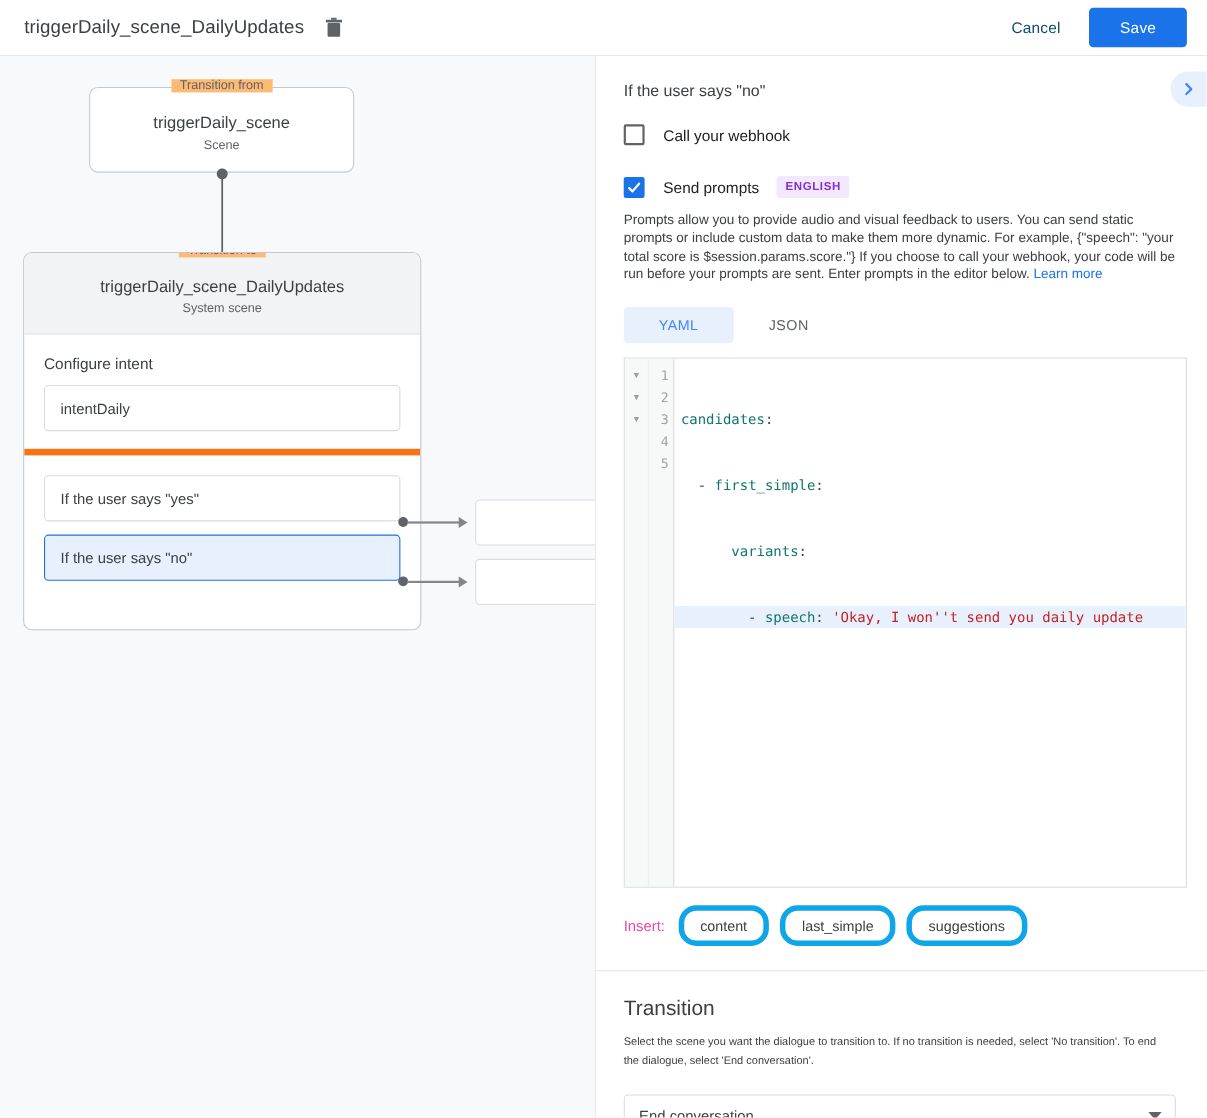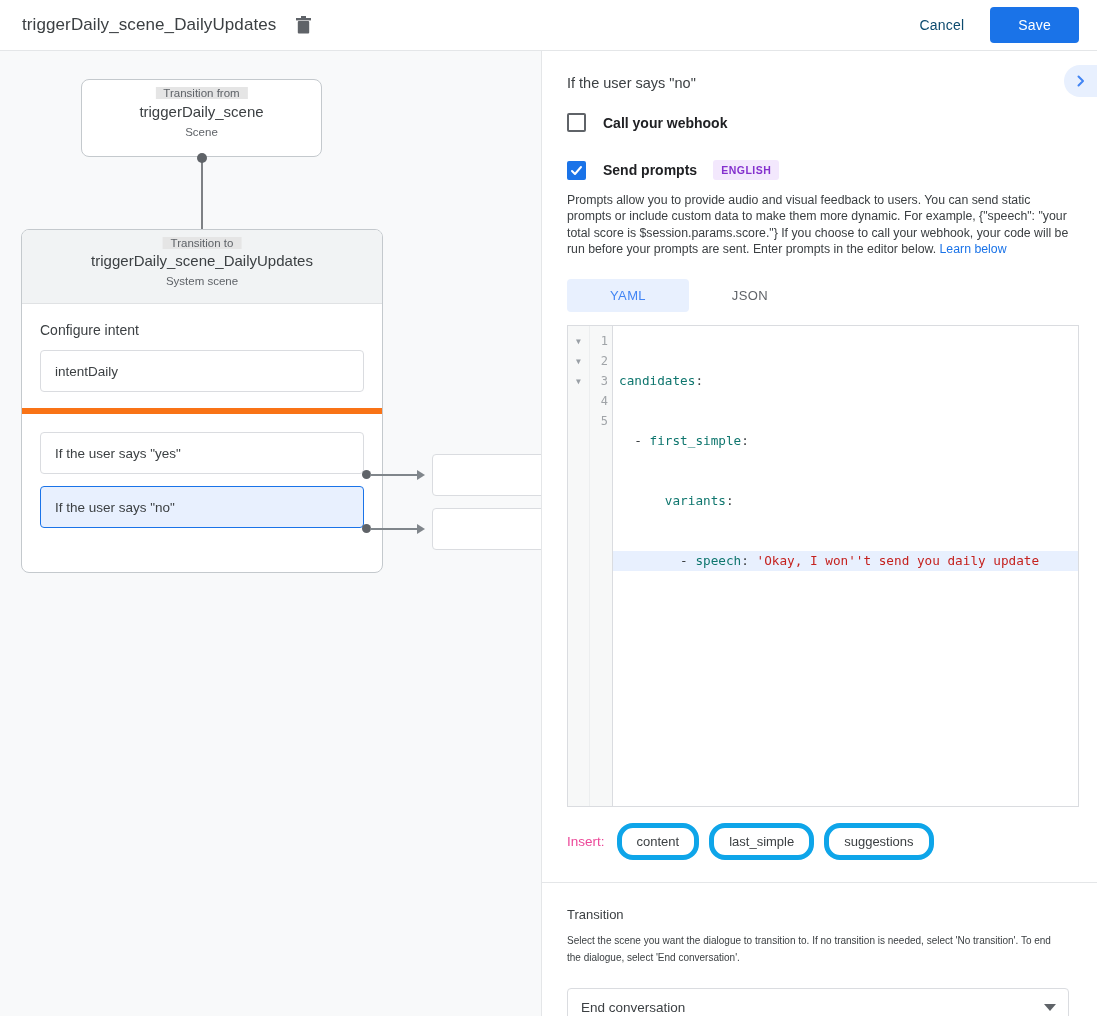--- a/index.html
+++ b/index.html
@@ -61,25 +61,24 @@
   }
 
   .fieldset {
     position: absolute;
     border: 1px solid #c4c9cd;
     border-radius: 8px;
   }
   .fieldset > legend {
     position: absolute;
     top: -8px; left: 50%; transform: translateX(-50%);
-    background: #e5e5e5;
+    background: #fdba74;
     padding: 0 8px;
     font-size: 11.5px; color: #5f6368;
     white-space: nowrap;
-    margin-top: 15px;
   }
 
   
   #transition-from-card {
     top: 28px; left: 81px; width: 241px; height: 78px;
     background: #ffffff;
   }
   #transition-from-card .node-title {
     text-align: center; margin-top: 23px;
     font-size: 15px; color: #3c4043;
@@ -174,42 +173,42 @@
   #prompts-row { margin-top: 28px; }
 
   .cb {
     width: 19px; height: 19px;
     border: 2px solid #5f6368; border-radius: 2px;
     background: #fff;
     display: flex; align-items: center; justify-content: center;
     cursor: pointer; flex: none;
   }
   .cb.checked { background: #1a73e8; border-color: #1a73e8; }
-  .cb-label { margin-left: 17px; font-size: 14px; color: #202124; font-weight: 700; }
+  .cb-label { margin-left: 17px; font-size: 14px; color: #202124; font-weight: 400; }
   .lang-badge {
     margin-left: 16px;
     background: #f3e8fd; color: #8430ce;
     font-size: 10.5px; font-weight: 600; letter-spacing: .5px;
     padding: 4px 8px; border-radius: 3px;
   }
 
   #prompts-desc {
     margin: 12px 25px 0 25px;
     font-size: 12.3px; line-height: 16.3px;
     color: #3c4043;
     max-width: 510px;
   }
   #prompts-desc a { color: #1a73e8; text-decoration: none; }
 
   
   #format-tabs { display: flex; margin: 22px 0 0 25px; }
   .fmt-tab {
     font-size: 13px; font-weight: 500; letter-spacing: .4px;
     color: #5f6368; background: transparent;
-    padding: 9px 0; width: 122px; text-align: center;
+    padding: 9px 0; width: 100px; text-align: center;
     border-radius: 4px; cursor: pointer;
   }
   .fmt-tab.active { background: #e8f0fe; color: #4285f4; }
 
   
   #editor {
     margin: 13px 18px 0 25px;
     height: 482px;
     border: 1px solid #dadce0;
     background: #ffffff;
@@ -255,21 +254,21 @@
     padding: 6px 15px; margin-right: 10px;
     font-size: 13px; color: #3c4043;
     cursor: pointer; background: #fff;
   }
 
   #panel-divider {
     margin-top: 22px; height: 1px; background: #e4e6e8;
   }
 
   #transition-section { padding: 24px 25px 0 25px; }
-  #transition-heading { font-size: 13px; color: #3c4043; }
+  #transition-heading { font-size: 19px; color: #3c4043; }
   #transition-desc {
     margin-top: 11px;
     font-size: 10px; line-height: 16.5px; color: #3c4043;
     max-width: 500px;
   }
   #scene-select {
     margin-top: 22px;
     height: 38px; width: 502px;
     border: 1px solid #dadce0; border-radius: 4px;
     display: flex; align-items: center;
@@ -366,21 +365,21 @@
     <div class="cb checked">
       <svg width="13" height="13" viewBox="0 0 13 13">
         <polyline points="2,7 5,10 11,3" fill="none" stroke="#ffffff" stroke-width="2" stroke-linecap="round" stroke-linejoin="round"></polyline>
       </svg>
     </div>
     <div class="cb-label">Send prompts</div>
     <div class="lang-badge">ENGLISH</div>
   </div>
 
   <div id="prompts-desc">
-    <span>Prompts allow you to provide audio and visual feedback to users. You can send static prompts or include custom data to make them more dynamic. For example, {"speech": "your total score is $session.params.score."} If you choose to call your webhook, your code will be run before your prompts are sent. Enter prompts in the editor below. </span><a href="#">Learn below</a>
+    <span>Prompts allow you to provide audio and visual feedback to users. You can send static prompts or include custom data to make them more dynamic. For example, {"speech": "your total score is $session.params.score."} If you choose to call your webhook, your code will be run before your prompts are sent. Enter prompts in the editor below. </span><a href="#">Learn more</a>
   </div>
 
   <div id="format-tabs">
     <div class="fmt-tab active">YAML</div>
     <div class="fmt-tab">JSON</div>
   </div>
 
   <div id="editor">
     <div id="ed-fold">
       <div>▼</div>

